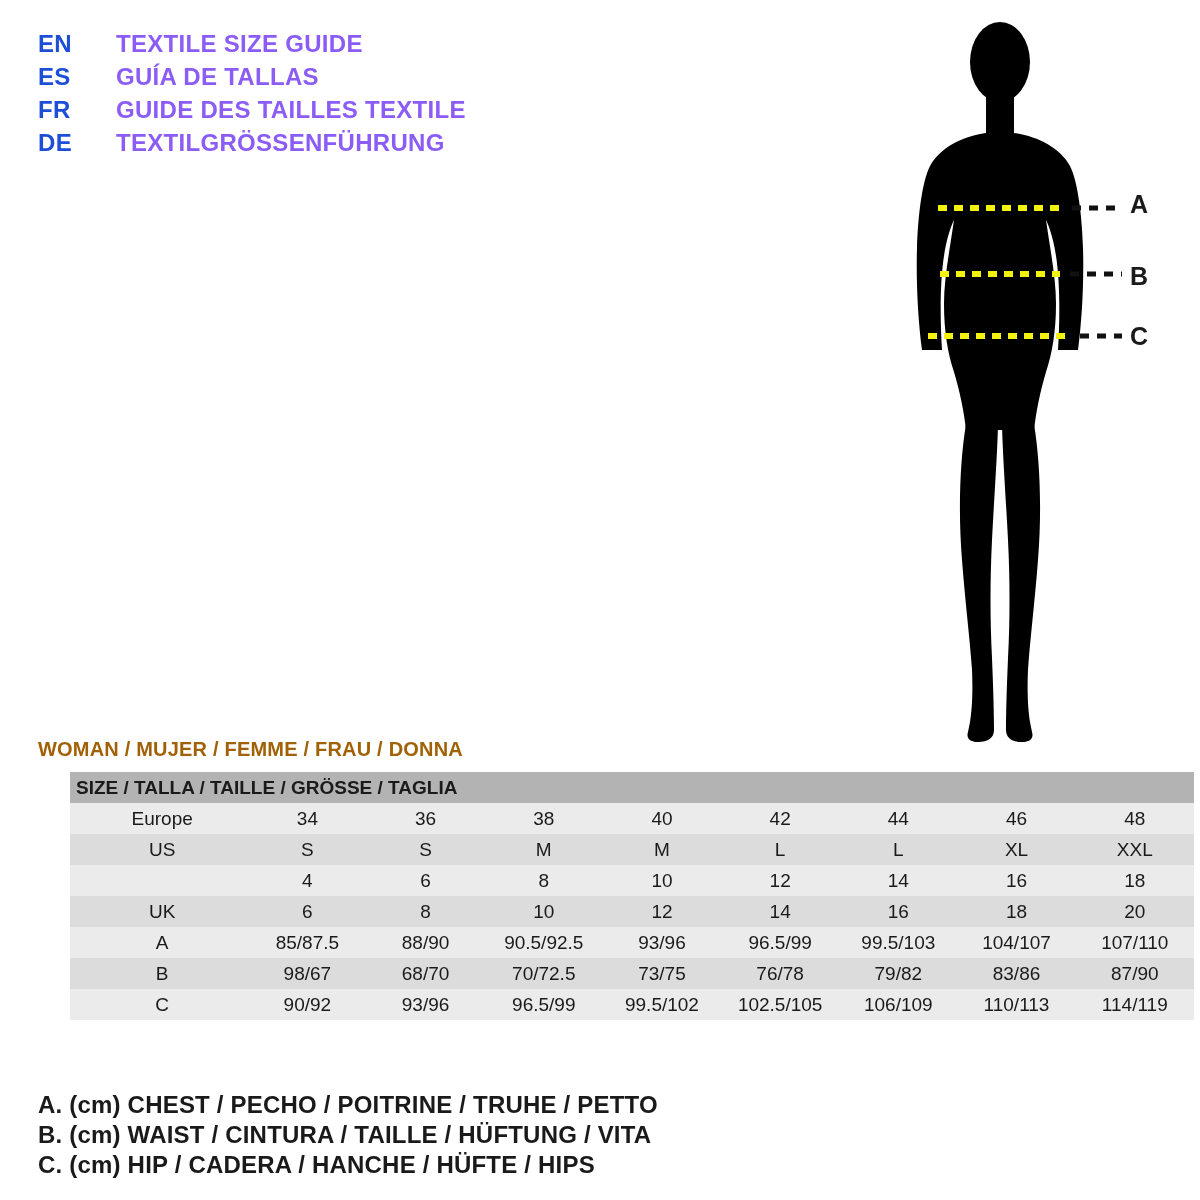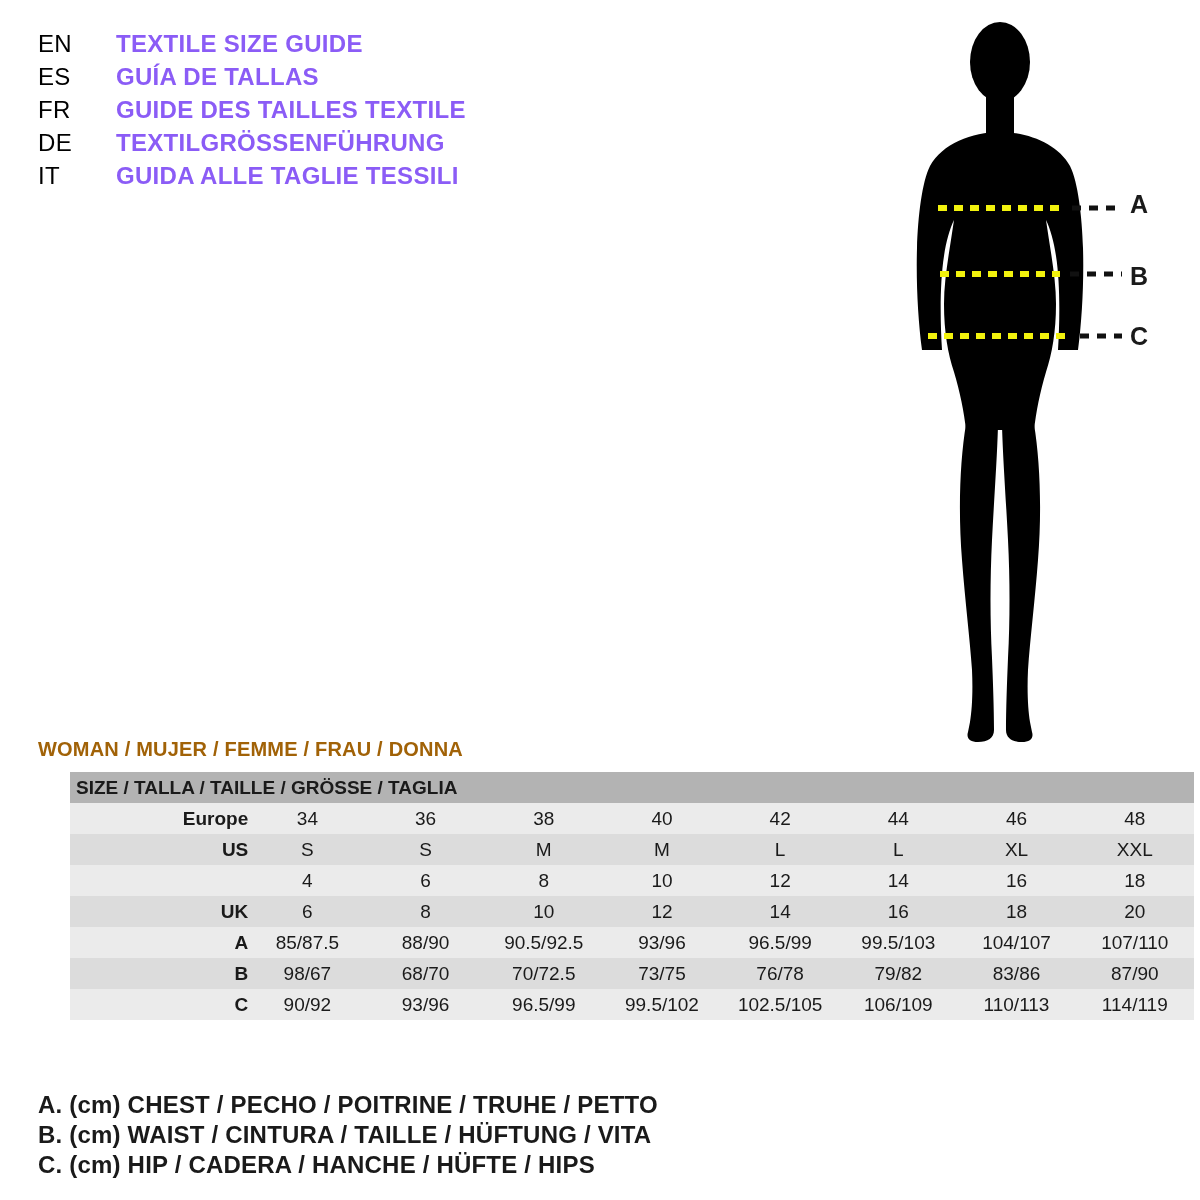--- a/index.html
+++ b/index.html
@@ -31,22 +31,22 @@
   .lang-row {
     display: flex;
     align-items: baseline;
     height: 33px;
     font-size: 24px;
     letter-spacing: 0.3px;
   }
   .lang-code {
     width: 78px;
     flex: 0 0 78px;
-    font-weight: 400;
-    color: #000000;
+    font-weight: 700;
+    color: #1d4ed8;
   }
   .lang-title {
     font-weight: 700;
     color: #8b5cf6;
     white-space: nowrap;
   }
 
   
   #figure {
     position: absolute;
@@ -100,23 +100,22 @@
     background: #b3b3b3;
     text-align: left;
     font-weight: 700;
     font-size: 19px;
     padding-left: 6px;
   }
   tbody tr.shade-light { background: #ebebeb; }
   tbody tr.shade-dark  { background: #dcdcdc; border-radius: 9px; }
   td.rowlabel {
     padding-left: 6px;
-    text-align: right;
+    text-align: center;
     width: 178px;
-    font-weight: bold;
   }
   td.val {
     text-align: center;
   }
 
   
   #legend {
     position: absolute;
     left: 38px;
     top: 1090px;
@@ -146,24 +145,20 @@
       <span class="lang-code">ES</span>
       <span class="lang-title">GUÍA DE TALLAS</span>
     </div>
     <div class="lang-row">
       <span class="lang-code">FR</span>
       <span class="lang-title">GUIDE DES TAILLES TEXTILE</span>
     </div>
     <div class="lang-row">
       <span class="lang-code">DE</span>
       <span class="lang-title">TEXTILGRÖSSENFÜHRUNG</span>
-    </div>
-    <div class="lang-row">
-      <span class="lang-code">IT</span>
-      <span class="lang-title">GUIDA ALLE TAGLIE TESSILI</span>
     </div>
   </div>
 
   <div id="figure">
     <svg width="320" height="730" viewBox="0 0 320 730" xmlns="http://www.w3.org/2000/svg">
       <g fill="#000000">
 
         <ellipse cx="140" cy="42" rx="30" ry="40"></ellipse>
 
         <path d="M126 76 h28 v42 h-28 z"></path>

